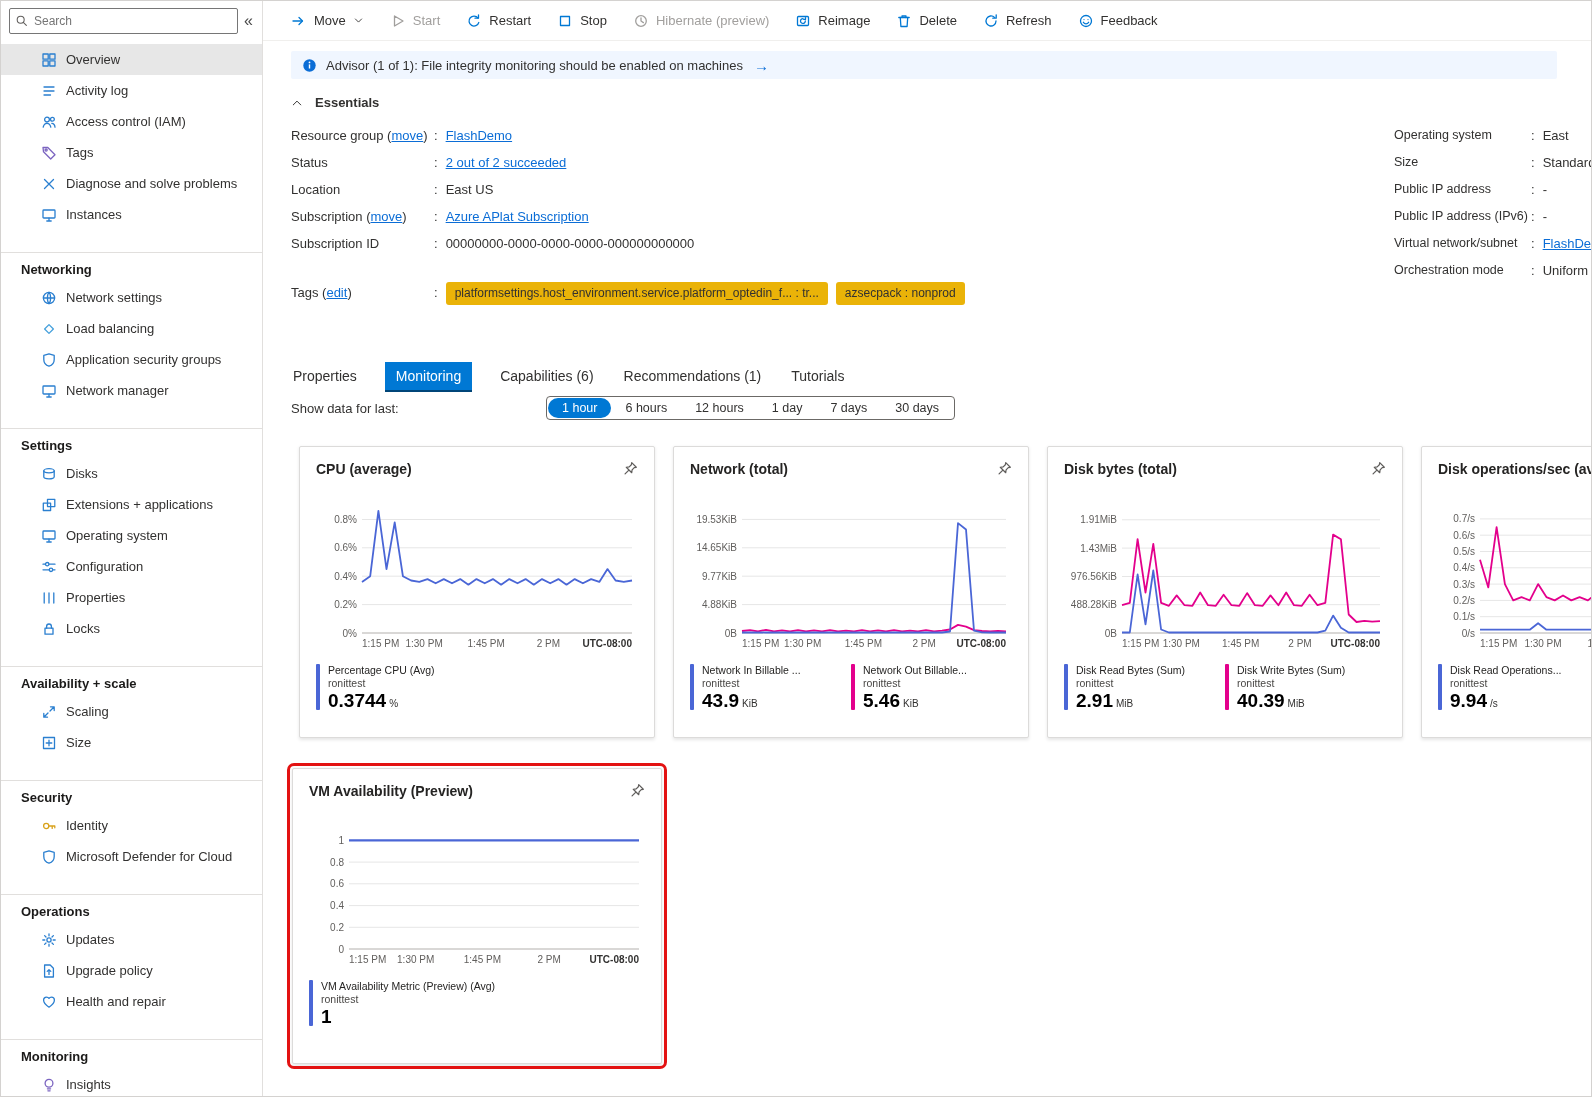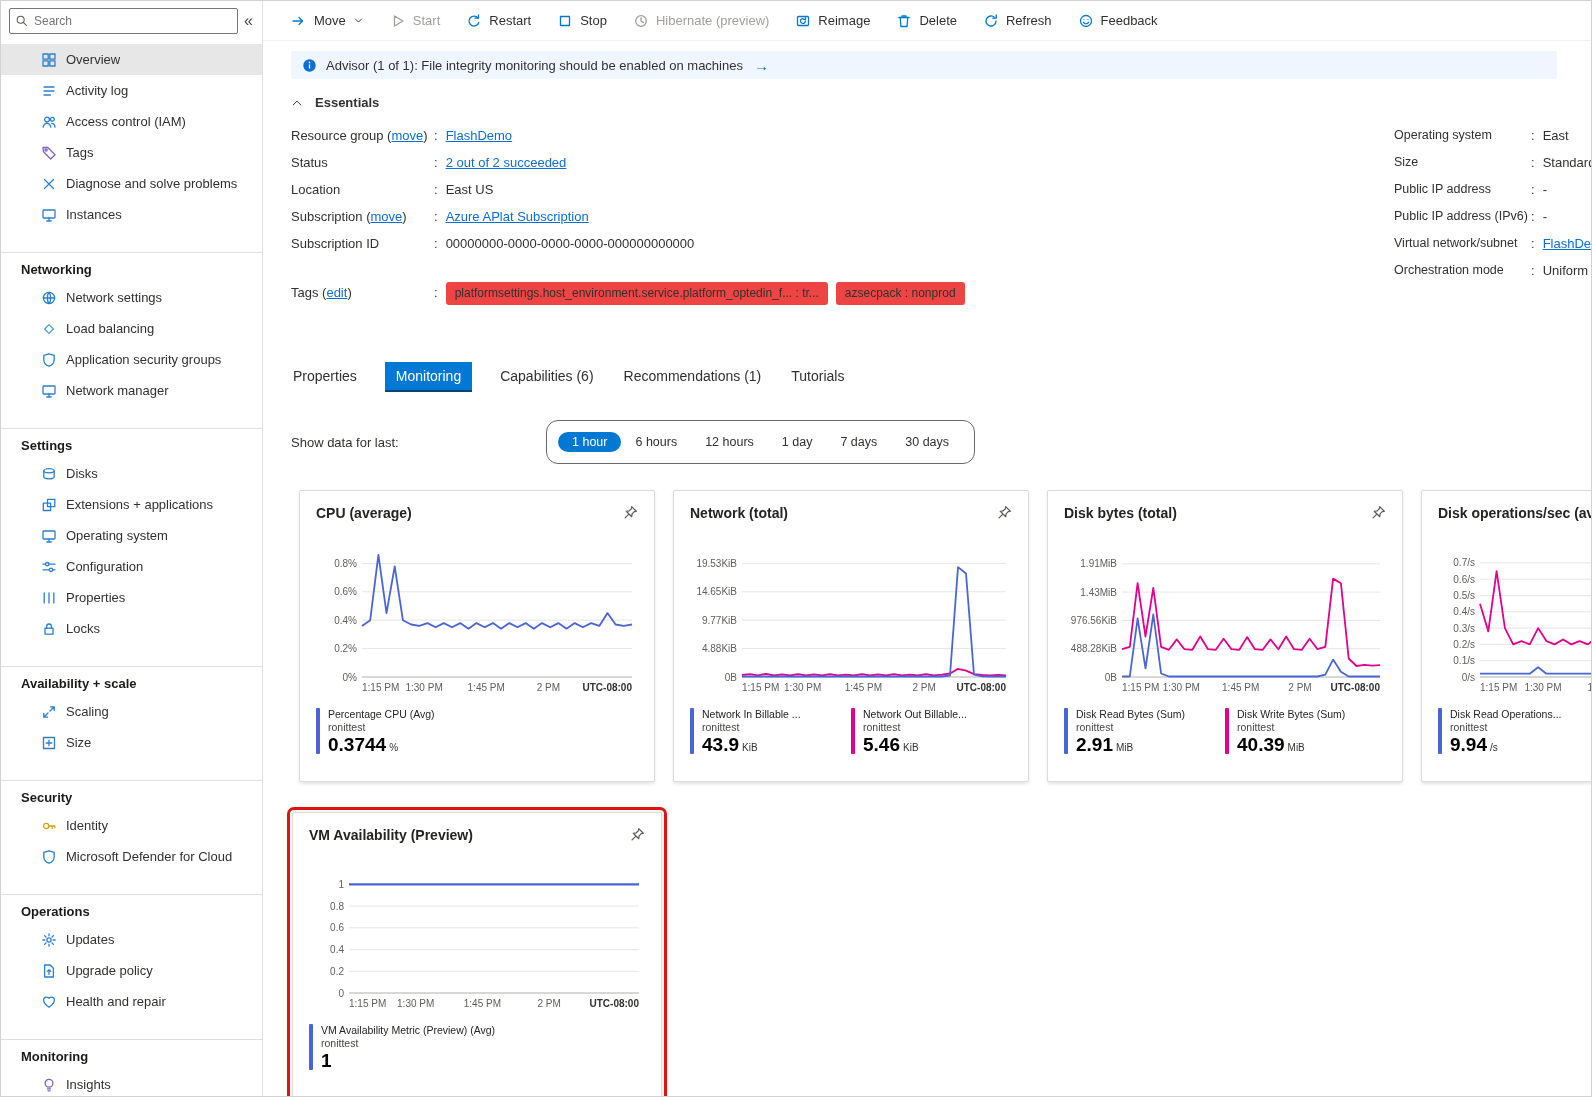--- a/index.html
+++ b/index.html
@@ -45,29 +45,29 @@
   .essentials{position:relative;min-height:196px}
   .ess-col-left{width:880px}
   .ess-row{display:flex;align-items:flex-start;line-height:27px;font-size:13px;white-space:nowrap}
   .ess-label{width:143px;flex:none;color:#323130}
   .ess-colon{flex:none;margin-right:8px}
   .ess-val{white-space:nowrap}
   a.link{color:#0b6dd6;text-decoration:underline;cursor:pointer}
   .ess-col-right{position:absolute;left:1103px;top:0;width:430px}
   .ess-col-right .ess-label{width:137px;font-size:12.5px}
   .tags-row{margin-top:22px}
-  .chip{display:inline-block;background:#ef4444;border-radius:3px;padding:2px 9px;font-size:12px;color:#323130;margin-right:8px;line-height:19px}
+  .chip{display:inline-block;background:#eab308;border-radius:3px;padding:2px 9px;font-size:12px;color:#323130;margin-right:8px;line-height:19px}
 
   .tabs{display:flex;gap:26px;margin-top:44px;align-items:center}
   .tab{font-size:14px;color:#323130;cursor:pointer;padding:6px 2px;border-bottom:2px solid transparent}
   .tab.sel{background:#0078d4;color:#fff;padding:6px 11px;border-bottom:2px solid #004578}
 
-  .timebar{display:flex;align-items:center;margin-top:28px}
+  .timebar{display:flex;align-items:center;margin-top:4px}
   .tr-label{width:255px;font-size:13px}
-  .seg{display:flex;border:1px solid #6b6966;border-radius:12px;padding:11px;width:max-content}
+  .seg{display:flex;border:1px solid #6b6966;border-radius:4px;padding:1px;width:max-content}
   .seg .opt{padding:3px 14px;font-size:12.5px;color:#323130;cursor:pointer;border-radius:12px;white-space:nowrap}
   .seg .opt.sel{background:#0078d4;color:#fff}
 
   .cards-row{display:flex;gap:18px;margin-top:26px;padding-left:8px;width:max-content}
   .vm-row{margin:30px 0 0 1px;width:max-content}
   .chart-card{background:#fff;border:1px solid #dcdbda;border-radius:2px;box-shadow:0 1.6px 3.6px rgba(0,0,0,.1);padding:14px 16px;height:292px;overflow:hidden}
   .chart-card.hl{outline:3px solid #e31212;outline-offset:2px;height:296px}
   .cc-head{display:flex;justify-content:space-between;align-items:flex-start}
   .cc-title{font-size:14px;font-weight:bold;color:#252423}
   .cc-pin{width:15px;height:15px;color:#605e5c;cursor:pointer;display:inline-flex}

